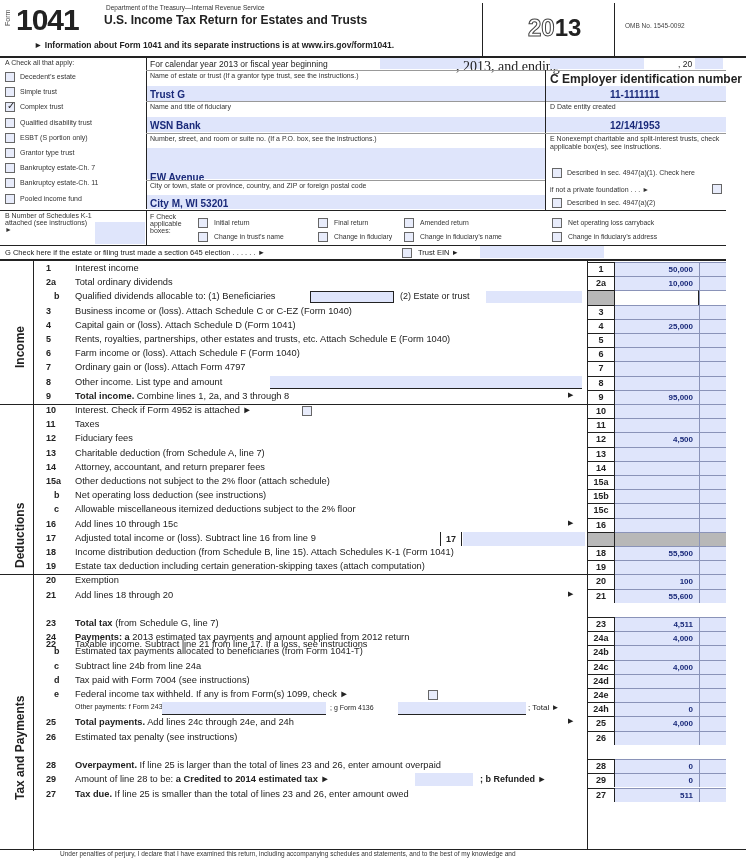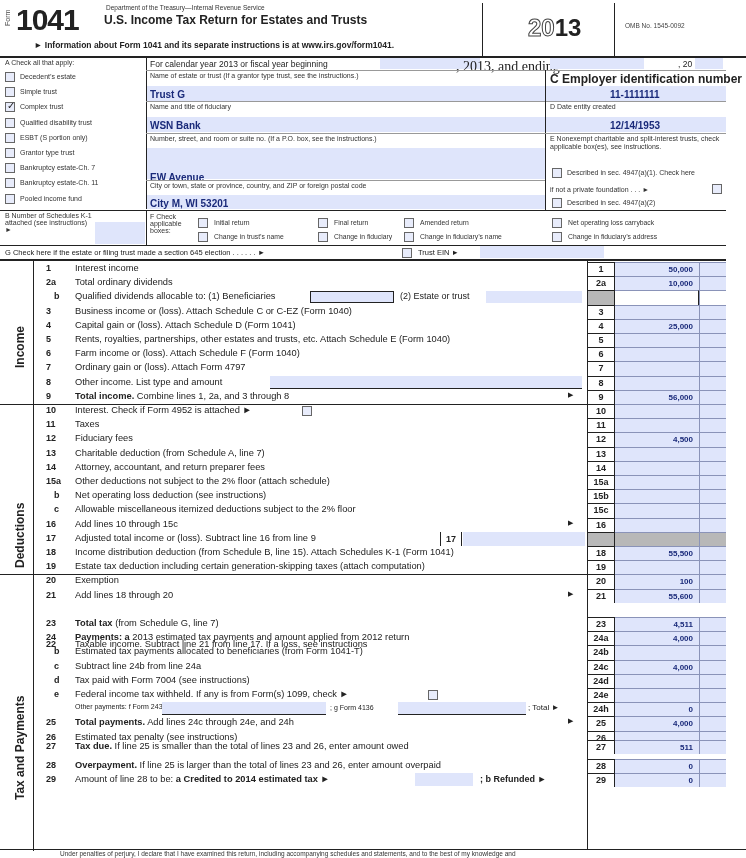--- a/index.html
+++ b/index.html
@@ -221,21 +221,21 @@
       <div class="abs fill" style="left:270px;top:0;width:312px;height:13px;border-bottom:1px solid #222;"></div>
       <div class="lbox">8</div>
       <div class="amt val fill"></div>
       <div class="cents fill"></div>
     </div>
     <div class="row" style="top:389.8px;">
       <div class="num">9</div>
       <div class="desc"><span class="bold">Total income.</span><span> Combine lines 1, 2a, and 3 through 8</span></div>
       <div class="arrow" style="font-size: 7px;">▶</div>
       <div class="lbox">9</div>
-      <div class="amt val fill">56,000</div>
+      <div class="amt val fill">95,000</div>
       <div class="cents fill"></div>
     </div>
     <div class="hline" style="left:0;top:404px;width:587px;"></div>
     <div class="row" style="top:404px;">
       <div class="num">10</div>
       <div class="desc"><span>Interest. Check if Form 4952 is attached ►</span></div>
       <div class="cb" style="left:302px;top:2px;"></div>
       <div class="lbox">10</div>
       <div class="amt val fill"></div>
       <div class="cents fill"></div>
@@ -405,21 +405,21 @@
       <div class="amt val fill">4,000</div>
       <div class="cents fill"></div>
     </div>
     <div class="row" style="top:730.5999999999999px;">
       <div class="num">26</div>
       <div class="desc"><span>Estimated tax penalty (see instructions)</span></div>
       <div class="lbox">26</div>
       <div class="amt val fill"></div>
       <div class="cents fill"></div>
     </div>
-    <div class="row" style="top:740px;padding-left:24px;">
+    <div class="row" style="top:788px;padding-left:24px;">
       <div class="num">27</div>
       <div class="desc"><span class="bold">Tax due.</span><span> If line 25 is smaller than the total of lines 23 and 26, enter amount owed</span></div>
       <div class="lbox">27</div>
       <div class="amt val fill">511</div>
       <div class="cents fill"></div>
     </div>
     <div class="row" style="top:759px;">
       <div class="num">28</div>
       <div class="desc"><span class="bold">Overpayment.</span><span> If line 25 is larger than the total of lines 23 and 26, enter amount overpaid</span></div>
       <div class="lbox">28</div>

